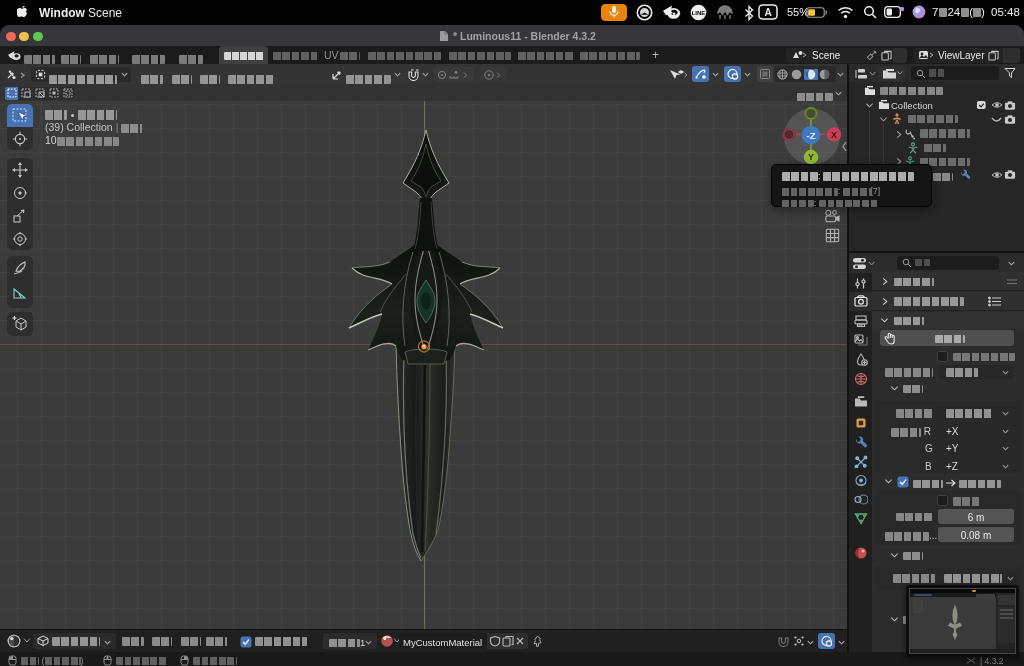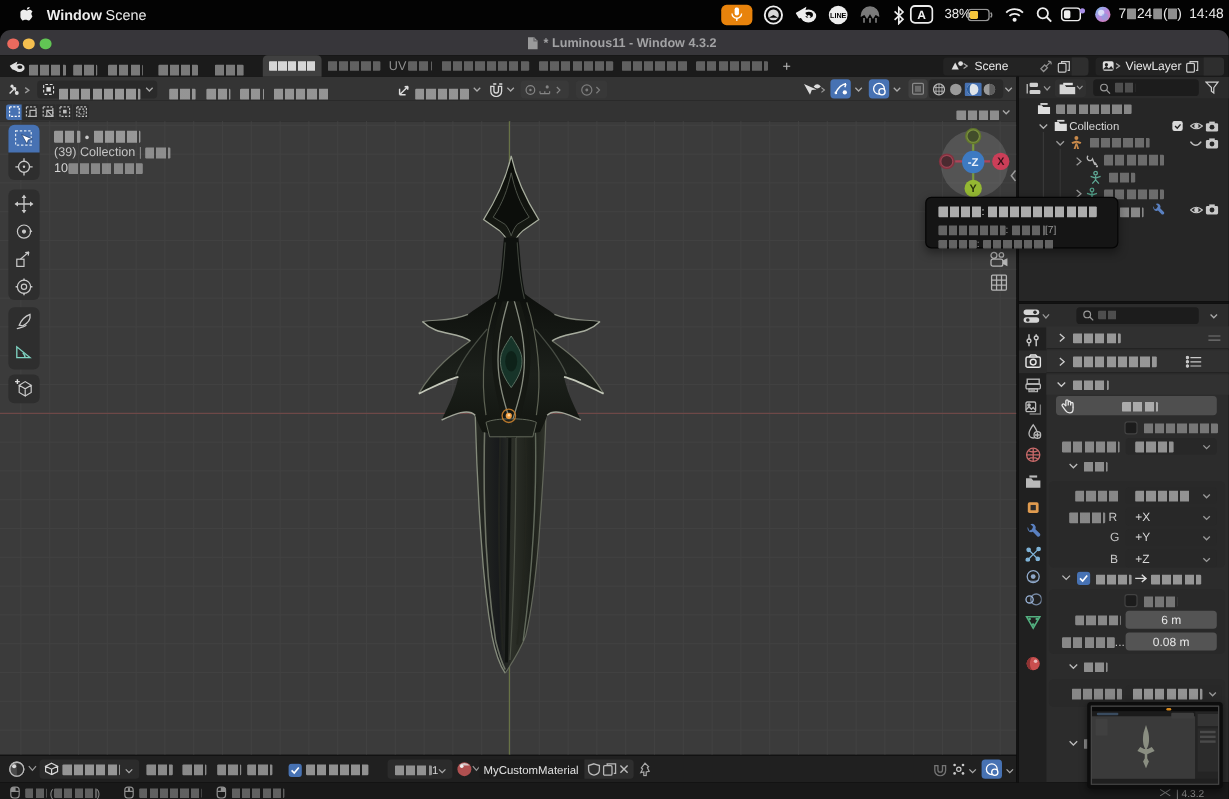--- a/index.html
+++ b/index.html
@@ -75,21 +75,21 @@
   <svg class="abs" style="left:716px;top:4px" width="18" height="17" viewBox="0 0 18 17">
       <path d="M9 2 C4.5 2 2 5.5 2 9 l2.5-1.5 2 3 2.5-4 2.5 4 2-3 L16 9 C16 5.5 13.5 2 9 2 Z M4 11 v4 M9 11 v4 M14 11 v4" fill="#7a7a7a" stroke="#7a7a7a" stroke-width="1.4"></path>
     </svg>
   <svg class="abs" style="left:744px;top:4.5px" width="10" height="16" viewBox="0 0 10 16">
       <path d="M1.5 4.5 L8.5 11 L5 14.5 V1.5 L8.5 5 L1.5 11.5" stroke="#ededed" fill="none" stroke-width="1.4"></path>
     </svg>
   <svg class="abs" style="left:758px;top:4px" width="20" height="16" viewBox="0 0 20 16">
       <rect x="1" y="1" width="18" height="14" rx="3.5" fill="none" stroke="#ededed" stroke-width="1.5"></rect>
       <text x="10" y="12" font-size="10" font-weight="bold" fill="#ededed" text-anchor="middle">A</text>
     </svg>
-  <div class="t" style="left:787px;font-size:11px;">38%</div>
+  <div class="t" style="left:787px;font-size:11px;">55%</div>
   <svg class="abs" style="left:806px;top:6.5px" width="22" height="11" viewBox="0 0 22 11">
       <rect x="0.8" y="0.8" width="17.4" height="9.4" rx="2.6" fill="none" stroke="#989898" stroke-width="1.1"></rect>
       <rect x="2.2" y="2.2" width="6.8" height="6.6" rx="1.2" fill="#f3c53c"></rect>
       <path d="M19.5 3.5 a2.6 2.6 0 0 1 0 4" stroke="#989898" fill="none" stroke-width="1.2"></path>
     </svg>
   <svg class="abs" style="left:837px;top:5.5px" width="17" height="13" viewBox="0 0 17 13">
       <g stroke="#ededed" fill="none" stroke-width="1.5">
         <path d="M1.5 4.5 a10 10 0 0 1 14 0"></path>
         <path d="M4.2 7.3 a6 6 0 0 1 8.6 0"></path>
       </g>
@@ -112,28 +112,28 @@
           <stop offset="0" stop-color="#7ec2f0"></stop>
           <stop offset=".5" stop-color="#b58ae0"></stop>
           <stop offset="1" stop-color="#e878a8"></stop>
         </linearGradient>
       </defs>
       <circle cx="8" cy="8" r="7.3" fill="url(#siri)"></circle>
       <circle cx="6.5" cy="6.5" r="3" fill="#e8f2ff" opacity=".75"></circle>
       <circle cx="10" cy="10.5" r="3.4" fill="#7aa8e8" opacity=".5"></circle>
     </svg>
   <div class="t" style="left:932px;font-size:11.5px;">7<span class="jp jp11" style="width:8px;margin:0 .5px"></span>24<span class="jp jp11" style="width:8px;margin:0 .5px"></span>(<span class="jp jp11" style="width:8px"></span>)</div>
-  <div class="t" style="left:991px;font-size:11.5px;">14:48</div>
+  <div class="t" style="left:991px;font-size:11.5px;">05:48</div>
 </div>
 
 <div id="titlebar"></div>
 <div class="tl" style="left:6px;background:#ec6a5e;"></div>
 <div class="tl" style="left:19px;background:#f5bf4f;"></div>
 <div class="tl" style="left:33px;background:#61c554;"></div>
-<div id="wtitle" style="left:453px;width:auto;text-align:left;position:absolute;">* Luminous11 - Window 4.3.2</div>
+<div id="wtitle" style="left:453px;width:auto;text-align:left;position:absolute;">* Luminous11 - Blender 4.3.2</div>
 <svg class="abs" style="left:439px;top:29.5px;z-index:3" width="10" height="12" viewBox="0 0 10 12">
     <path d="M1 1 h5 l3 3 v7 h-8 Z" fill="#9a9a9b"></path>
     <path d="M6 1 v3 h3" fill="none" stroke="#68676a" stroke-width="1"></path>
   </svg>
 
 <div id="topbar">
   <svg class="abs" style="left:8px;top:4.5px" width="13" height="10" viewBox="0 0 22 17">
       <g fill="#dedede">
         <ellipse cx="14" cy="9.5" rx="7.2" ry="5.8"></ellipse>
         <ellipse cx="14.5" cy="8.3" rx="3.6" ry="2.7" fill="#1b1b1b"></ellipse>

